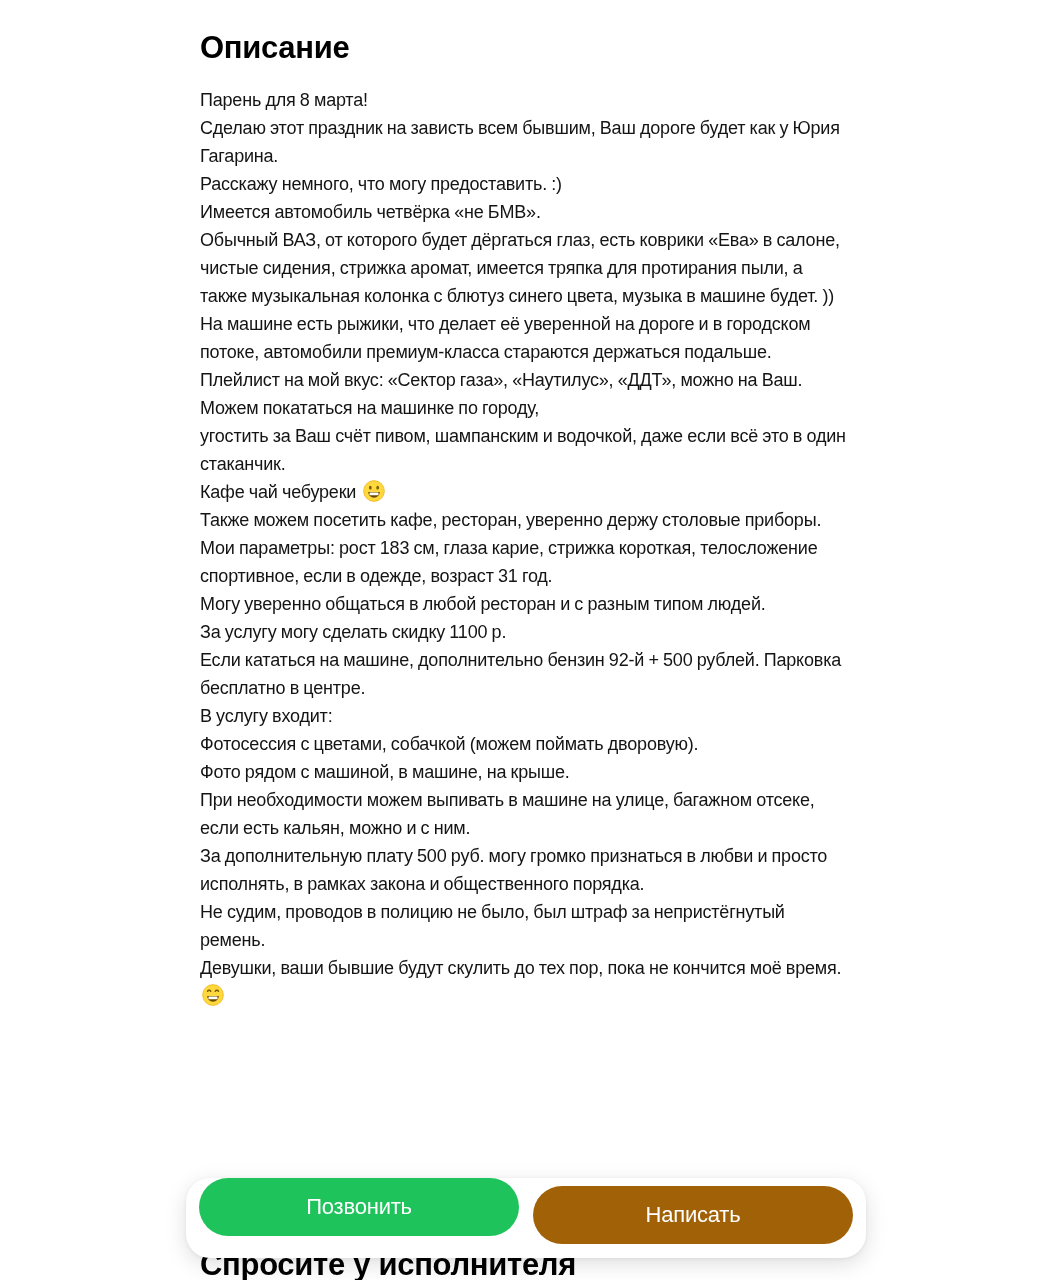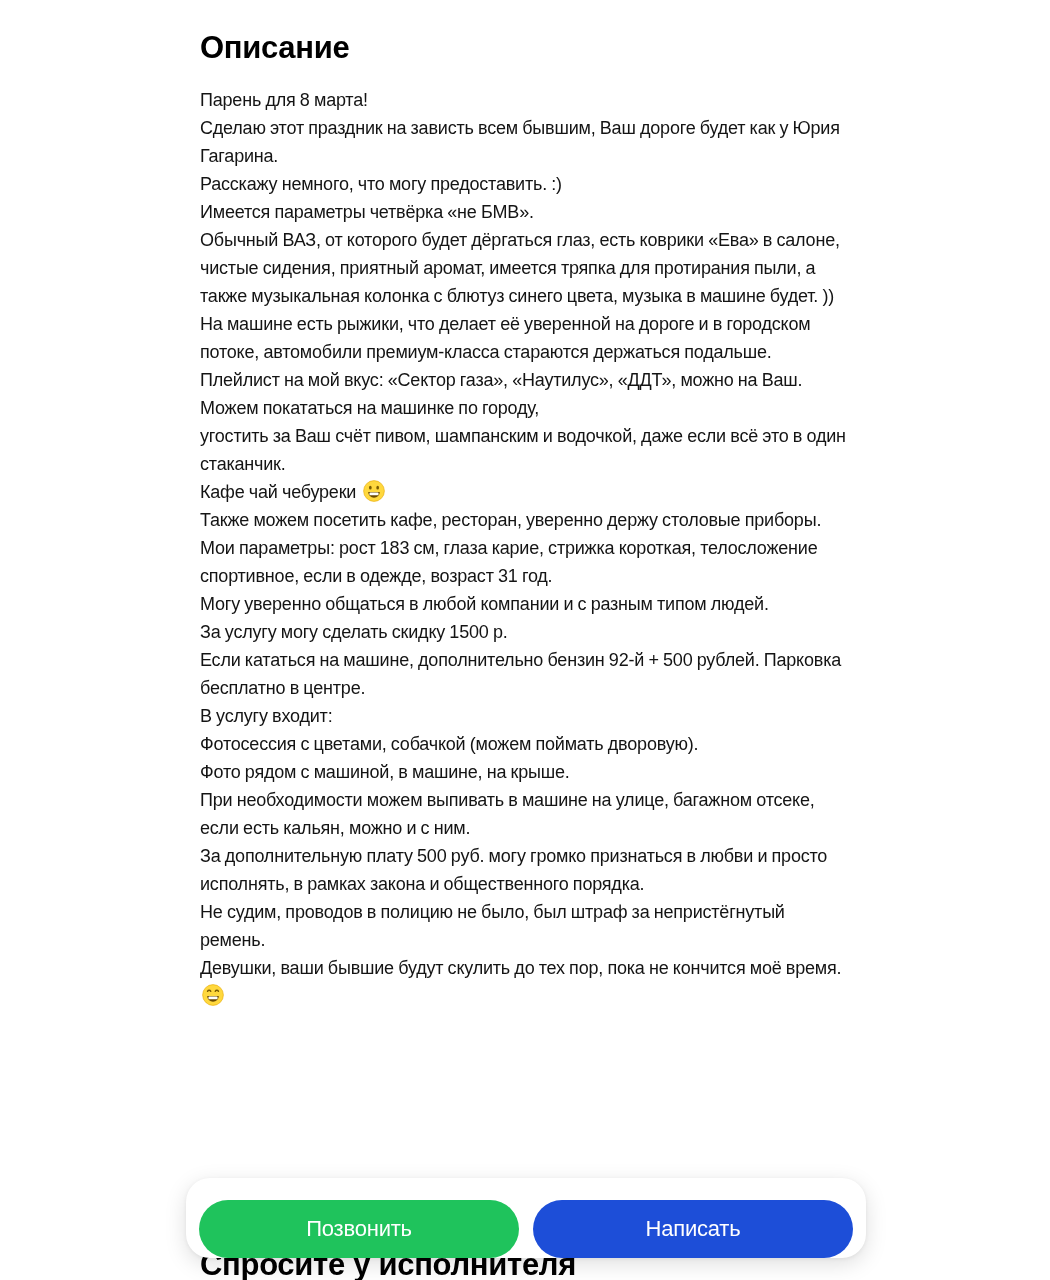--- a/index.html
+++ b/index.html
@@ -47,21 +47,21 @@
   .action-bar {
     position: absolute;
     left: 186px;
     top: 1178px;
     width: 680px;
     height: 80px;
     background: #ffffff;
     border-radius: 24px;
     box-shadow: 0 6px 22px rgba(0,0,0,0.13), 0 1px 4px rgba(0,0,0,0.06);
     display: flex;
-    align-items: flex-end;
+    align-items: flex-start;
     gap: 14px;
     padding: 0 13px;
     box-sizing: border-box;
     z-index: 2;
   }
   .btn {
     flex: 1;
     height: 58px;
     border: none;
     border-radius: 29px;
@@ -89,54 +89,54 @@
 <body>
 
 <div class="page" style="background: rgb(255, 255, 255); border-radius: 24px;">
 
   <div class="content">
     <h1 class="section-title">Описание</h1>
     <div class="description" id="description">
         <p>Парень для 8 марта!</p>
         <p>Сделаю этот праздник на зависть всем бывшим, Ваш дороге будет как у Юрия Гагарина.</p>
         <p>Расскажу немного, что могу предоставить. :)</p>
-        <p>Имеется параметры четвёрка «не БМВ».</p>
-        <p>Обычный ВАЗ, от которого будет дёргаться глаз, есть коврики «Ева» в салоне, чистые сидения, приятный аромат, имеется тряпка для протирания пыли, а также музыкальная колонка с блютуз синего цвета, музыка в машине будет. ))</p>
+        <p>Имеется автомобиль четвёрка «не БМВ».</p>
+        <p>Обычный ВАЗ, от которого будет дёргаться глаз, есть коврики «Ева» в салоне, чистые сидения, стрижка аромат, имеется тряпка для протирания пыли, а также музыкальная колонка с блютуз синего цвета, музыка в машине будет. ))</p>
         <p>На машине есть рыжики, что делает её уверенной на дороге и в городском потоке, автомобили премиум-класса стараются держаться подальше.</p>
         <p>Плейлист на мой вкус: «Сектор газа», «Наутилус», «ДДТ», можно на Ваш.</p>
         <p>Можем покататься на машинке по городу,</p>
         <p>угостить за Ваш счёт пивом, шампанским и водочкой, даже если всё это в один стаканчик.</p>
         <p>Кафе чай чебуреки <svg class="emoji" viewBox="0 0 36 36">
             <circle cx="18" cy="18" r="17" fill="#ffd83d" stroke="#e6a700" stroke-width="1"></circle>
             <ellipse cx="12" cy="12.5" rx="2.2" ry="3.2" fill="#7a5b00"></ellipse>
             <ellipse cx="24" cy="12.5" rx="2.2" ry="3.2" fill="#7a5b00"></ellipse>
             <path d="M8.5 19.5h19a9.5 9.5 0 0 1-19 0z" fill="#6b4a00"></path>
             <rect x="10.5" y="20.5" width="15" height="4.5" rx="1.5" fill="#ffffff"></rect>
           </svg></p>
         <p>Также можем посетить кафе, ресторан, уверенно держу столовые приборы.</p>
         <p>Мои параметры: рост 183 см, глаза карие, стрижка короткая, телосложение спортивное, если в одежде, возраст 31 год.</p>
-        <p>Могу уверенно общаться в любой компании и с разным типом людей.</p>
-        <p>За услугу могу сделать скидку 1500 р.</p>
+        <p>Могу уверенно общаться в любой ресторан и с разным типом людей.</p>
+        <p>За услугу могу сделать скидку 1100 р.</p>
         <p>Если кататься на машине, дополнительно бензин 92-й + 500 рублей. Парковка бесплатно в центре.</p>
         <p>В услугу входит:</p>
         <p>Фотосессия с цветами, собачкой (можем поймать дворовую).</p>
         <p>Фото рядом с машиной, в машине, на крыше.</p>
         <p>При необходимости можем выпивать в машине на улице, багажном отсеке, если есть кальян, можно и с ним.</p>
         <p>За дополнительную плату 500 руб. могу громко признаться в любви и просто исполнять, в рамках закона и общественного порядка.</p>
         <p>Не судим, проводов в полицию не было, был штраф за непристёгнутый ремень.</p>
         <p>Девушки, ваши бывшие будут скулить до тех пор, пока не кончится моё время. <svg class="emoji" viewBox="0 0 36 36">
             <circle cx="18" cy="18" r="17" fill="#ffd83d" stroke="#e6a700" stroke-width="1"></circle>
             <path d="M9 12c1.2-2.4 4.2-2.4 5.4 0" fill="none" stroke="#7a5b00" stroke-width="2.2" stroke-linecap="round"></path>
             <path d="M21.6 12c1.2-2.4 4.2-2.4 5.4 0" fill="none" stroke="#7a5b00" stroke-width="2.2" stroke-linecap="round"></path>
             <path d="M8.5 19.5h19a9.5 9.5 0 0 1-19 0z" fill="#6b4a00"></path>
             <rect x="10.5" y="20.5" width="15" height="4.5" rx="1.5" fill="#ffffff"></rect>
           </svg></p>
       </div>
   </div>
 
   <div class="action-bar">
     <button class="btn" id="call-btn" style="background: rgb(31, 195, 92);">Позвонить</button>
-    <button class="btn" id="write-btn" style="background: #1d4ed8;">Написать</button>
+    <button class="btn" id="write-btn" style="background: #a16207; margin-top: 8px;">Написать</button>
   </div>
 
   <h2 class="next-section-title">Спросите у исполнителя</h2>
 
 </div>
 
 </body></html>

